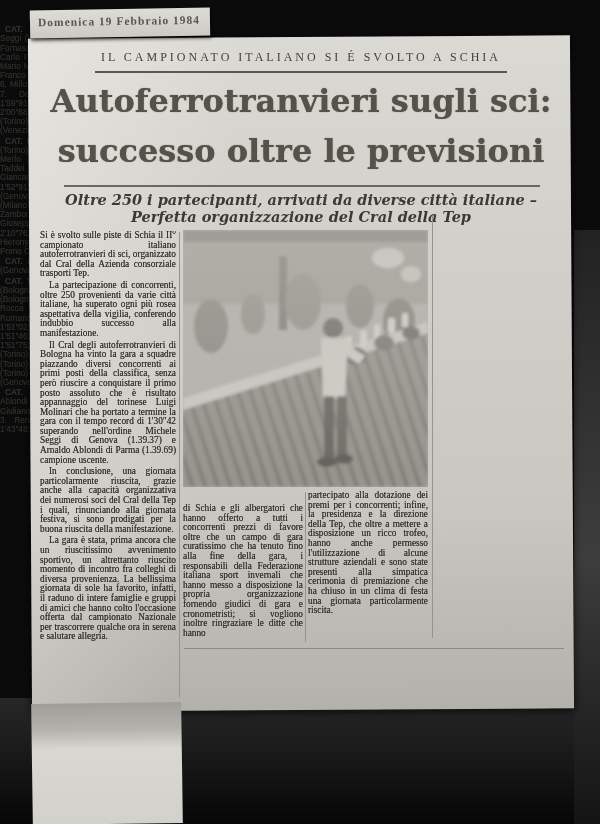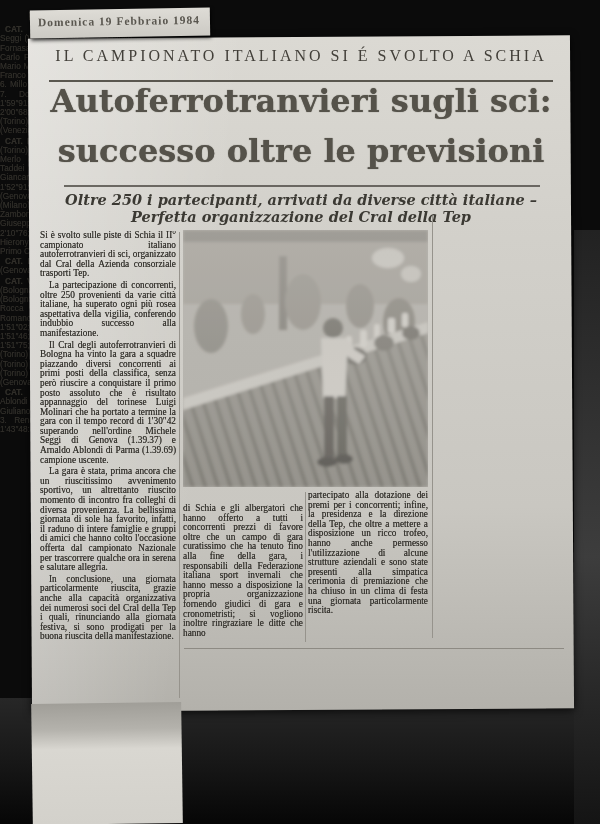--- a/index.html
+++ b/index.html
@@ -18,22 +18,22 @@
   .paper-bottom{position:absolute;left:32px;top:703px;width:150px;height:121px;
          background:linear-gradient(180deg,#a09e98 0,#b4b2ac 26px,#d9d7d1 46px,#d3d1cb 100%);
          transform:rotate(-.8deg);}
   .date-strip{position:absolute;left:30px;top:9px;width:180px;height:28px;
          background:linear-gradient(180deg,#dedcd6,#cccac4);box-shadow:1px 2px 4px rgba(0,0,0,.8);
          transform:rotate(-.9deg);}
   .date-strip span{display:block;padding:6px 0 0 8px;font-size:11.5px;font-weight:bold;
          letter-spacing:1px;color:#59564f;}
   
   .kicker-wrap{position:absolute;left:30px;top:47px;width:542px;text-align:center;}
-  .kicker{display:inline-block;font-size:16px;letter-spacing:3px;color:#423f39;
-         border-bottom:2px solid #5a574f;padding:0 6px 15px;}
+  .kicker{display:inline-block;font-size:12px;letter-spacing:3px;color:#423f39;
+         border-bottom:2px solid #5a574f;padding:0 6px 6px;}
   .headline{position:absolute;left:30px;top:76px;width:542px;text-align:center;
          font-family:"DejaVu Serif",serif;font-weight:bold;font-size:32px;line-height:50px;
          color:#55524a;text-shadow:0 0 1px rgba(85,82,74,.85);filter:blur(.2px);}
   .head-rule{position:absolute;left:64px;top:185px;width:476px;height:2px;background:#57544d;opacity:.85;}
   .subhead{position:absolute;left:30px;top:191px;width:542px;text-align:center;
          font-family:"DejaVu Serif",serif;font-style:italic;font-weight:bold;
          font-size:14.5px;line-height:17px;color:#3b3933;}
   
   .col{position:absolute;color:#34322d;font-size:9.3px;line-height:9.6px;text-align:justify;
        overflow:hidden;text-shadow:0 0 .4px rgba(52,50,45,.8);}
@@ -84,22 +84,22 @@
 
   <div class="subhead">
     <div>Oltre 250 i partecipanti, arrivati da diverse città italiane –</div>
     <div>Perfetta organizzazione del Cral della Tep</div>
   </div>
 
   <div class="col col1">
     <p>Si è svolto sulle piste di Schia il II° campionato italiano autoferrotranvieri di sci, organizzato dal Cral della Azienda consorziale trasporti Tep.</p>
     <p>La partecipazione di concorrenti, oltre 250 provenienti da varie città italiane, ha superato ogni più rosea aspettativa della vigilia, conferendo indubbio successo alla manifestazione.</p>
     <p>Il Cral degli autoferrotranvieri di Bologna ha vinto la gara a squadre piazzando diversi concorrenti ai primi posti della classifica, senza però riuscire a conquistare il primo posto assoluto che è risultato appannaggio del torinese Luigi Molinari che ha portato a termine la gara con il tempo record di 1'30″42 superando nell'ordine Michele Seggi di Genova (1.39.37) e Arnaldo Ablondi di Parma (1.39.69) campione uscente.</p>
+    <p>In conclusione, una giornata particolarmente riuscita, grazie anche alla capacità organizzativa dei numerosi soci del Cral della Tep i quali, rinunciando alla giornata festiva, si sono prodigati per la buona riuscita della manifestazione.</p>
     <p>La gara è stata, prima ancora che un riuscitissimo avvenimento sportivo, un altrettanto riuscito momento di incontro fra colleghi di diversa provenienza. La bellissima giornata di sole ha favorito, infatti, il raduno di intere famiglie e gruppi di amici che hanno colto l'occasione offerta dal campionato Nazionale per trascorrere qualche ora in serena e salutare allegria.</p>
-    <p>In conclusione, una giornata particolarmente riuscita, grazie anche alla capacità organizzativa dei numerosi soci del Cral della Tep i quali, rinunciando alla giornata festiva, si sono prodigati per la buona riuscita della manifestazione.</p>
   </div>
 
   <div class="photo">
     <svg width="245" height="257" viewBox="0 0 245 257">
       <defs>
         <filter id="ph-blur">
             <feGaussianBlur stdDeviation="1.4"></feGaussianBlur>
           </filter>
         <linearGradient id="ph-fade" x1="0" y1="0" x2="0" y2="1">
           <stop offset="0" stop-color="#c9c6bf" stop-opacity="0.55"></stop>

